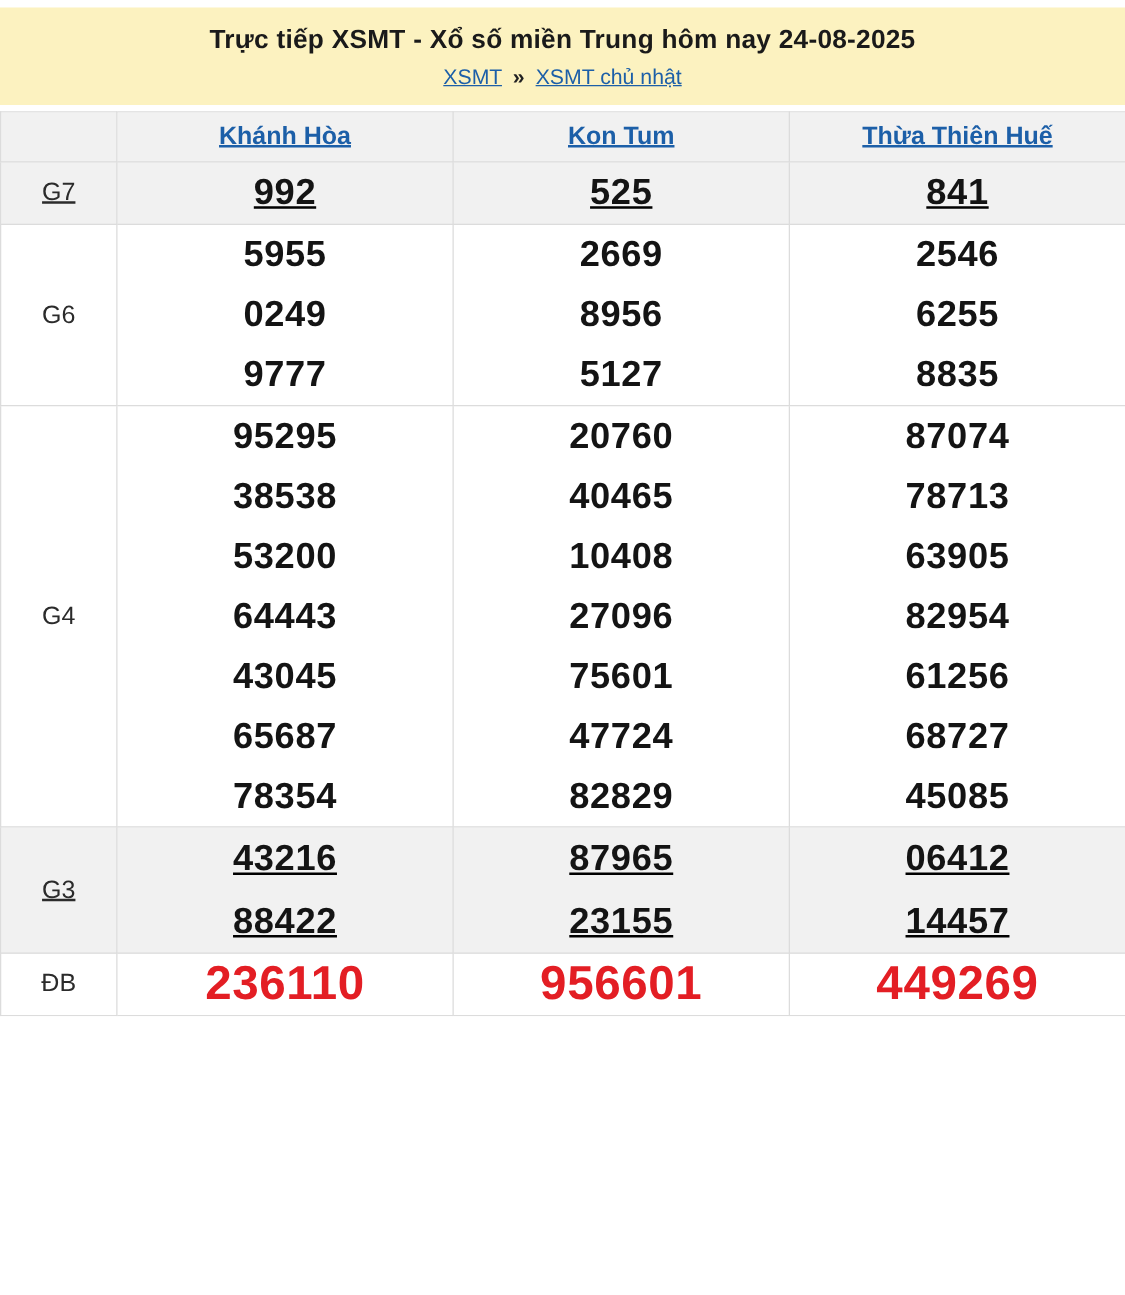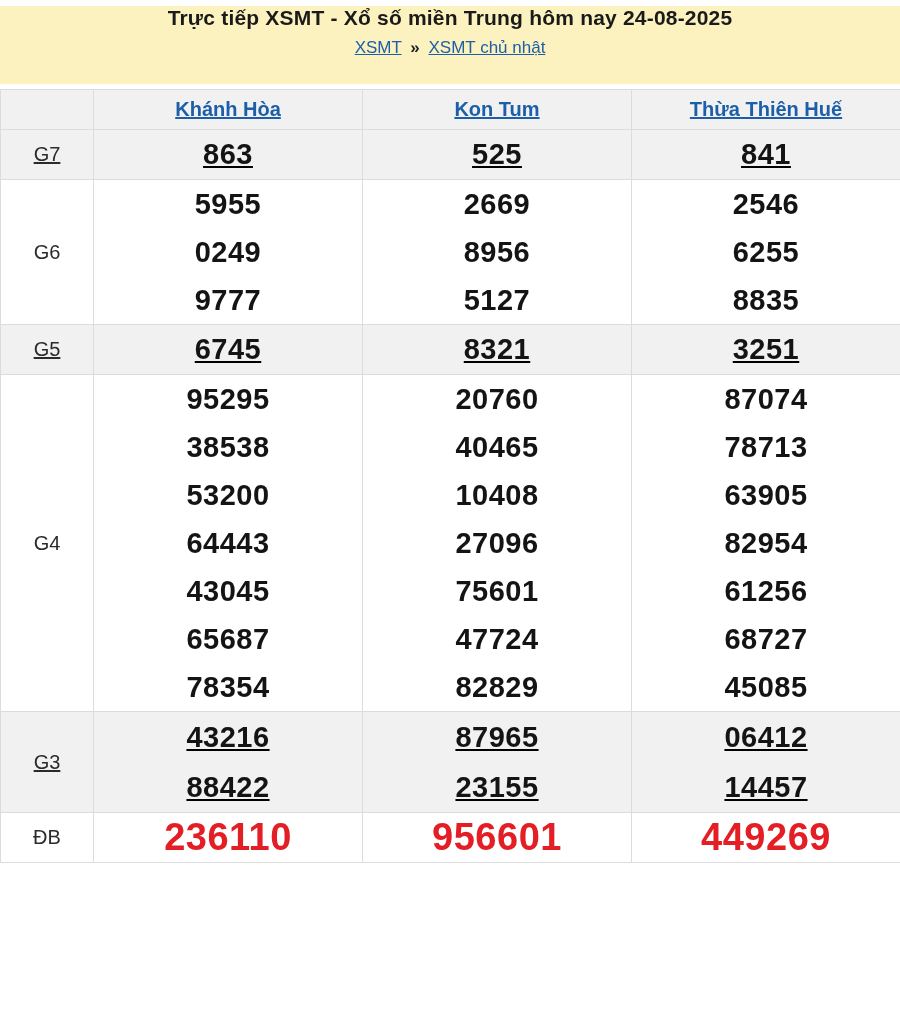--- a/index.html
+++ b/index.html
@@ -18,21 +18,21 @@
     -webkit-font-smoothing: antialiased;
   }
   .page { width: 900px; }
 
   
   .top-strip { height: 6px; background: #ffffff; }
   .page-header {
     background: var(--header-bg);
     height: 78px;
     text-align: center;
-    padding-top: 0;
+    padding-top: 14px;
   }
   .page-title {
     font-size: 21px;
     font-weight: bold;
     color: #1a1a1a;
     letter-spacing: 0.2px;
   }
   .breadcrumb {
     margin-top: 8px;
     font-size: 17px;
@@ -126,21 +126,21 @@
         </th>
         <th>
           <a>Thừa Thiên Huế</a>
         </th>
       </tr>
     </thead>
     <tbody>
         <tr class="alt size-normal single">
           <td class="plabel">G7</td>
           <td>
-            <div class="num">863</div>
+            <div class="num">992</div>
           </td>
           <td>
             <div class="num">525</div>
           </td>
           <td>
             <div class="num">841</div>
           </td>
         </tr>
         <tr class="size-normal">
           <td class="plabel">G6</td>
@@ -151,32 +151,20 @@
           </td>
           <td>
             <div class="num">2669</div>
             <div class="num">8956</div>
             <div class="num">5127</div>
           </td>
           <td>
             <div class="num">2546</div>
             <div class="num">6255</div>
             <div class="num">8835</div>
-          </td>
-        </tr>
-        <tr class="alt size-normal single">
-          <td class="plabel">G5</td>
-          <td>
-            <div class="num">6745</div>
-          </td>
-          <td>
-            <div class="num">8321</div>
-          </td>
-          <td>
-            <div class="num">3251</div>
           </td>
         </tr>
         <tr class="size-normal">
           <td class="plabel">G4</td>
           <td>
             <div class="num">95295</div>
             <div class="num">38538</div>
             <div class="num">53200</div>
             <div class="num">64443</div>
             <div class="num">43045</div>

